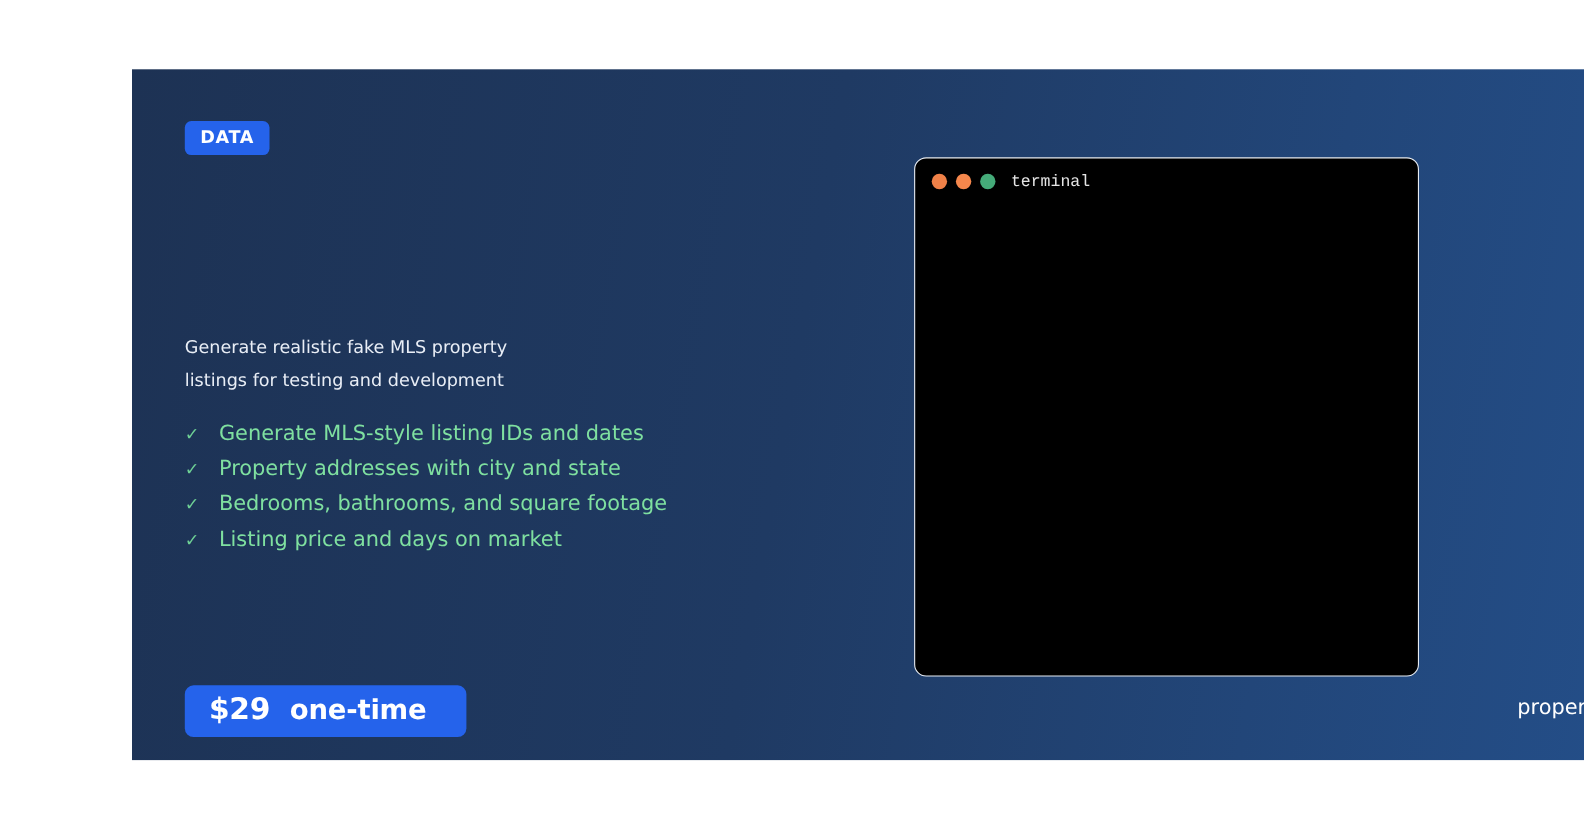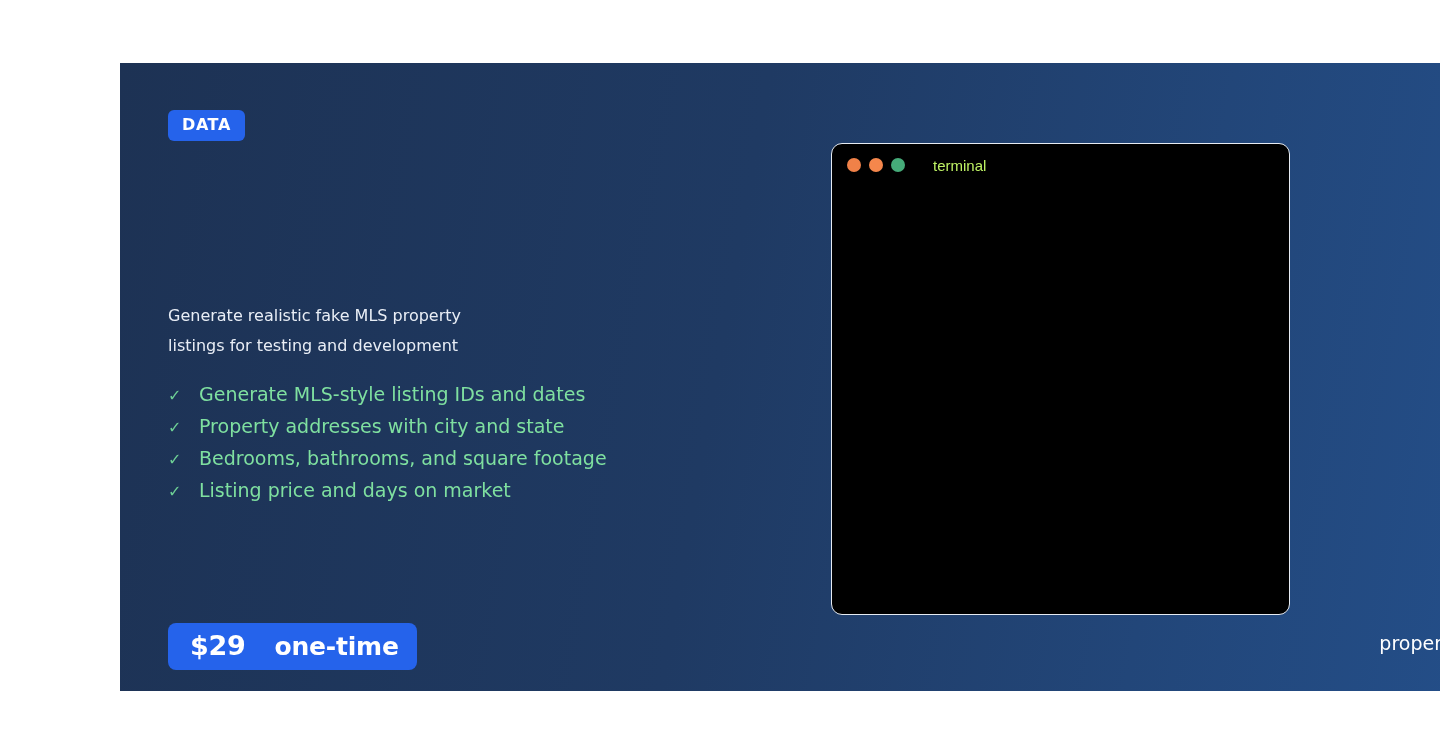--- a/index.html
+++ b/index.html
@@ -99,33 +99,33 @@
   }
 
   #price-badge {
     position: absolute;
     left: 0;
     top: 560px;
     display: inline-flex;
     align-items: baseline;
     background: #2563eb;
     border-radius: 8px;
-    padding: 9px 18px 11px 22px;
+    padding: 9px 36px 11px 22px;
     color: #ffffff;
     line-height: 1;
   }
   #price-amount {
     font-size: 27px;
     font-weight: bold;
     letter-spacing: -0.3px;
   }
   #price-term {
     font-size: 25px;
     font-weight: bold;
-    margin-left: 29px;
+    margin-left: 18px;
     letter-spacing: -0.2px;
   }
 
   
   #terminal-window {
     position: absolute;
     left: 711px;
     top: 80px;
     width: 459px;
     height: 472px;
@@ -141,23 +141,23 @@
     height: 42px;
     padding-left: 15px;
   }
   .term-dot {
     width: 14px;
     height: 14px;
     border-radius: 50%;
     margin-right: 8px;
   }
   #terminal-title {
-    margin-left: 20px;
-    color: #bef264;
-    font-family: Liberation Sans, sans-serif;
+    margin-left: 6px;
+    color: #e5e5e5;
+    font-family: Liberation Mono, monospace;
     font-size: 15px;
   }
   #terminal-body {
     padding: 6px 16px 0 16px;
     font-family: "DejaVu Sans Mono", monospace;
     font-size: 15.5px;
     line-height: 24px;
   }
   .term-line {
     margin-bottom: 24px;

